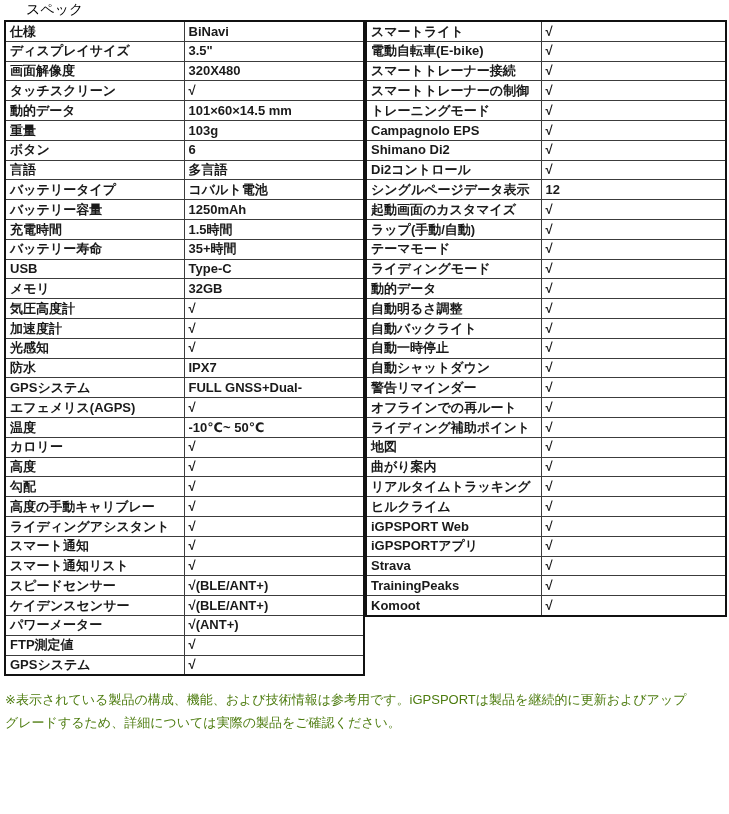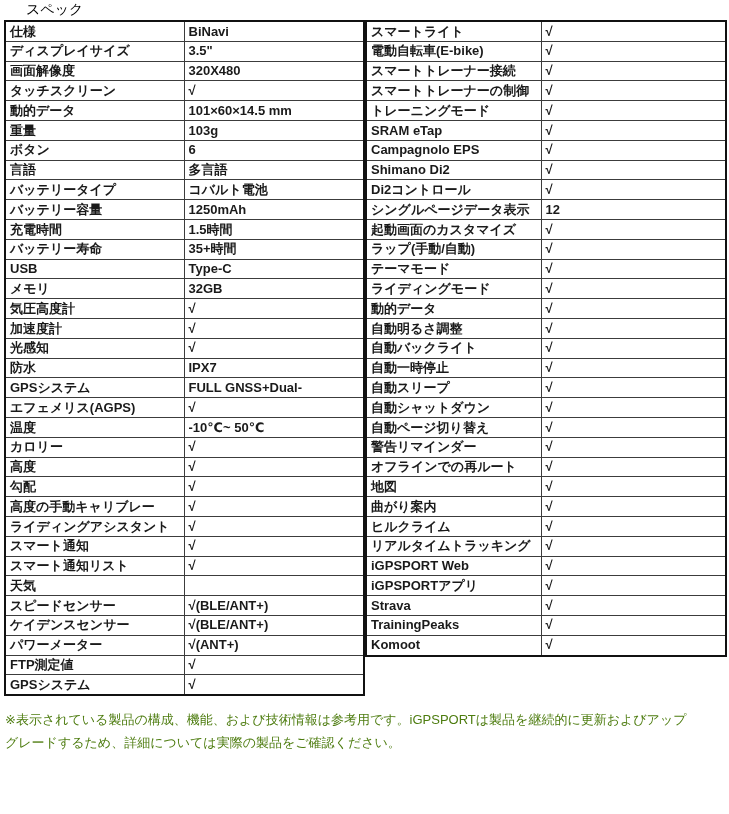--- a/index.html
+++ b/index.html
@@ -185,24 +185,20 @@
           </tr>
           <tr>
             <td>スマート通知</td>
             <td>√</td>
           </tr>
           <tr>
             <td>スマート通知リスト</td>
             <td>√</td>
           </tr>
           <tr>
-            <td>天気</td>
-            <td></td>
-          </tr>
-          <tr>
             <td>スピードセンサー</td>
             <td>√(BLE/ANT+)</td>
           </tr>
           <tr>
             <td>ケイデンスセンサー</td>
             <td>√(BLE/ANT+)</td>
           </tr>
           <tr>
             <td>パワーメーター</td>
             <td>√(ANT+)</td>
@@ -238,24 +234,20 @@
           </tr>
           <tr>
             <td>スマートトレーナーの制御</td>
             <td>√</td>
           </tr>
           <tr>
             <td>トレーニングモード</td>
             <td>√</td>
           </tr>
           <tr>
-            <td>SRAM eTap</td>
-            <td>√</td>
-          </tr>
-          <tr>
             <td>Campagnolo EPS</td>
             <td>√</td>
           </tr>
           <tr>
             <td>Shimano Di2</td>
             <td>√</td>
           </tr>
           <tr>
             <td>Di2コントロール</td>
             <td>√</td>
@@ -290,53 +282,49 @@
           </tr>
           <tr>
             <td>自動バックライト</td>
             <td>√</td>
           </tr>
           <tr>
             <td>自動一時停止</td>
             <td>√</td>
           </tr>
           <tr>
-            <td>自動スリープ</td>
-            <td>√</td>
-          </tr>
-          <tr>
             <td>自動シャットダウン</td>
             <td>√</td>
           </tr>
           <tr>
-            <td>自動ページ切り替え</td>
-            <td>√</td>
-          </tr>
-          <tr>
             <td>警告リマインダー</td>
             <td>√</td>
           </tr>
           <tr>
             <td>オフラインでの再ルート</td>
             <td>√</td>
           </tr>
           <tr>
+            <td>ライディング補助ポイント</td>
+            <td>√</td>
+          </tr>
+          <tr>
             <td>地図</td>
             <td>√</td>
           </tr>
           <tr>
             <td>曲がり案内</td>
             <td>√</td>
           </tr>
           <tr>
+            <td>リアルタイムトラッキング</td>
+            <td>√</td>
+          </tr>
+          <tr>
             <td>ヒルクライム</td>
-            <td>√</td>
-          </tr>
-          <tr>
-            <td>リアルタイムトラッキング</td>
             <td>√</td>
           </tr>
           <tr>
             <td>iGPSPORT Web</td>
             <td>√</td>
           </tr>
           <tr>
             <td>iGPSPORTアプリ</td>
             <td>√</td>
           </tr>

